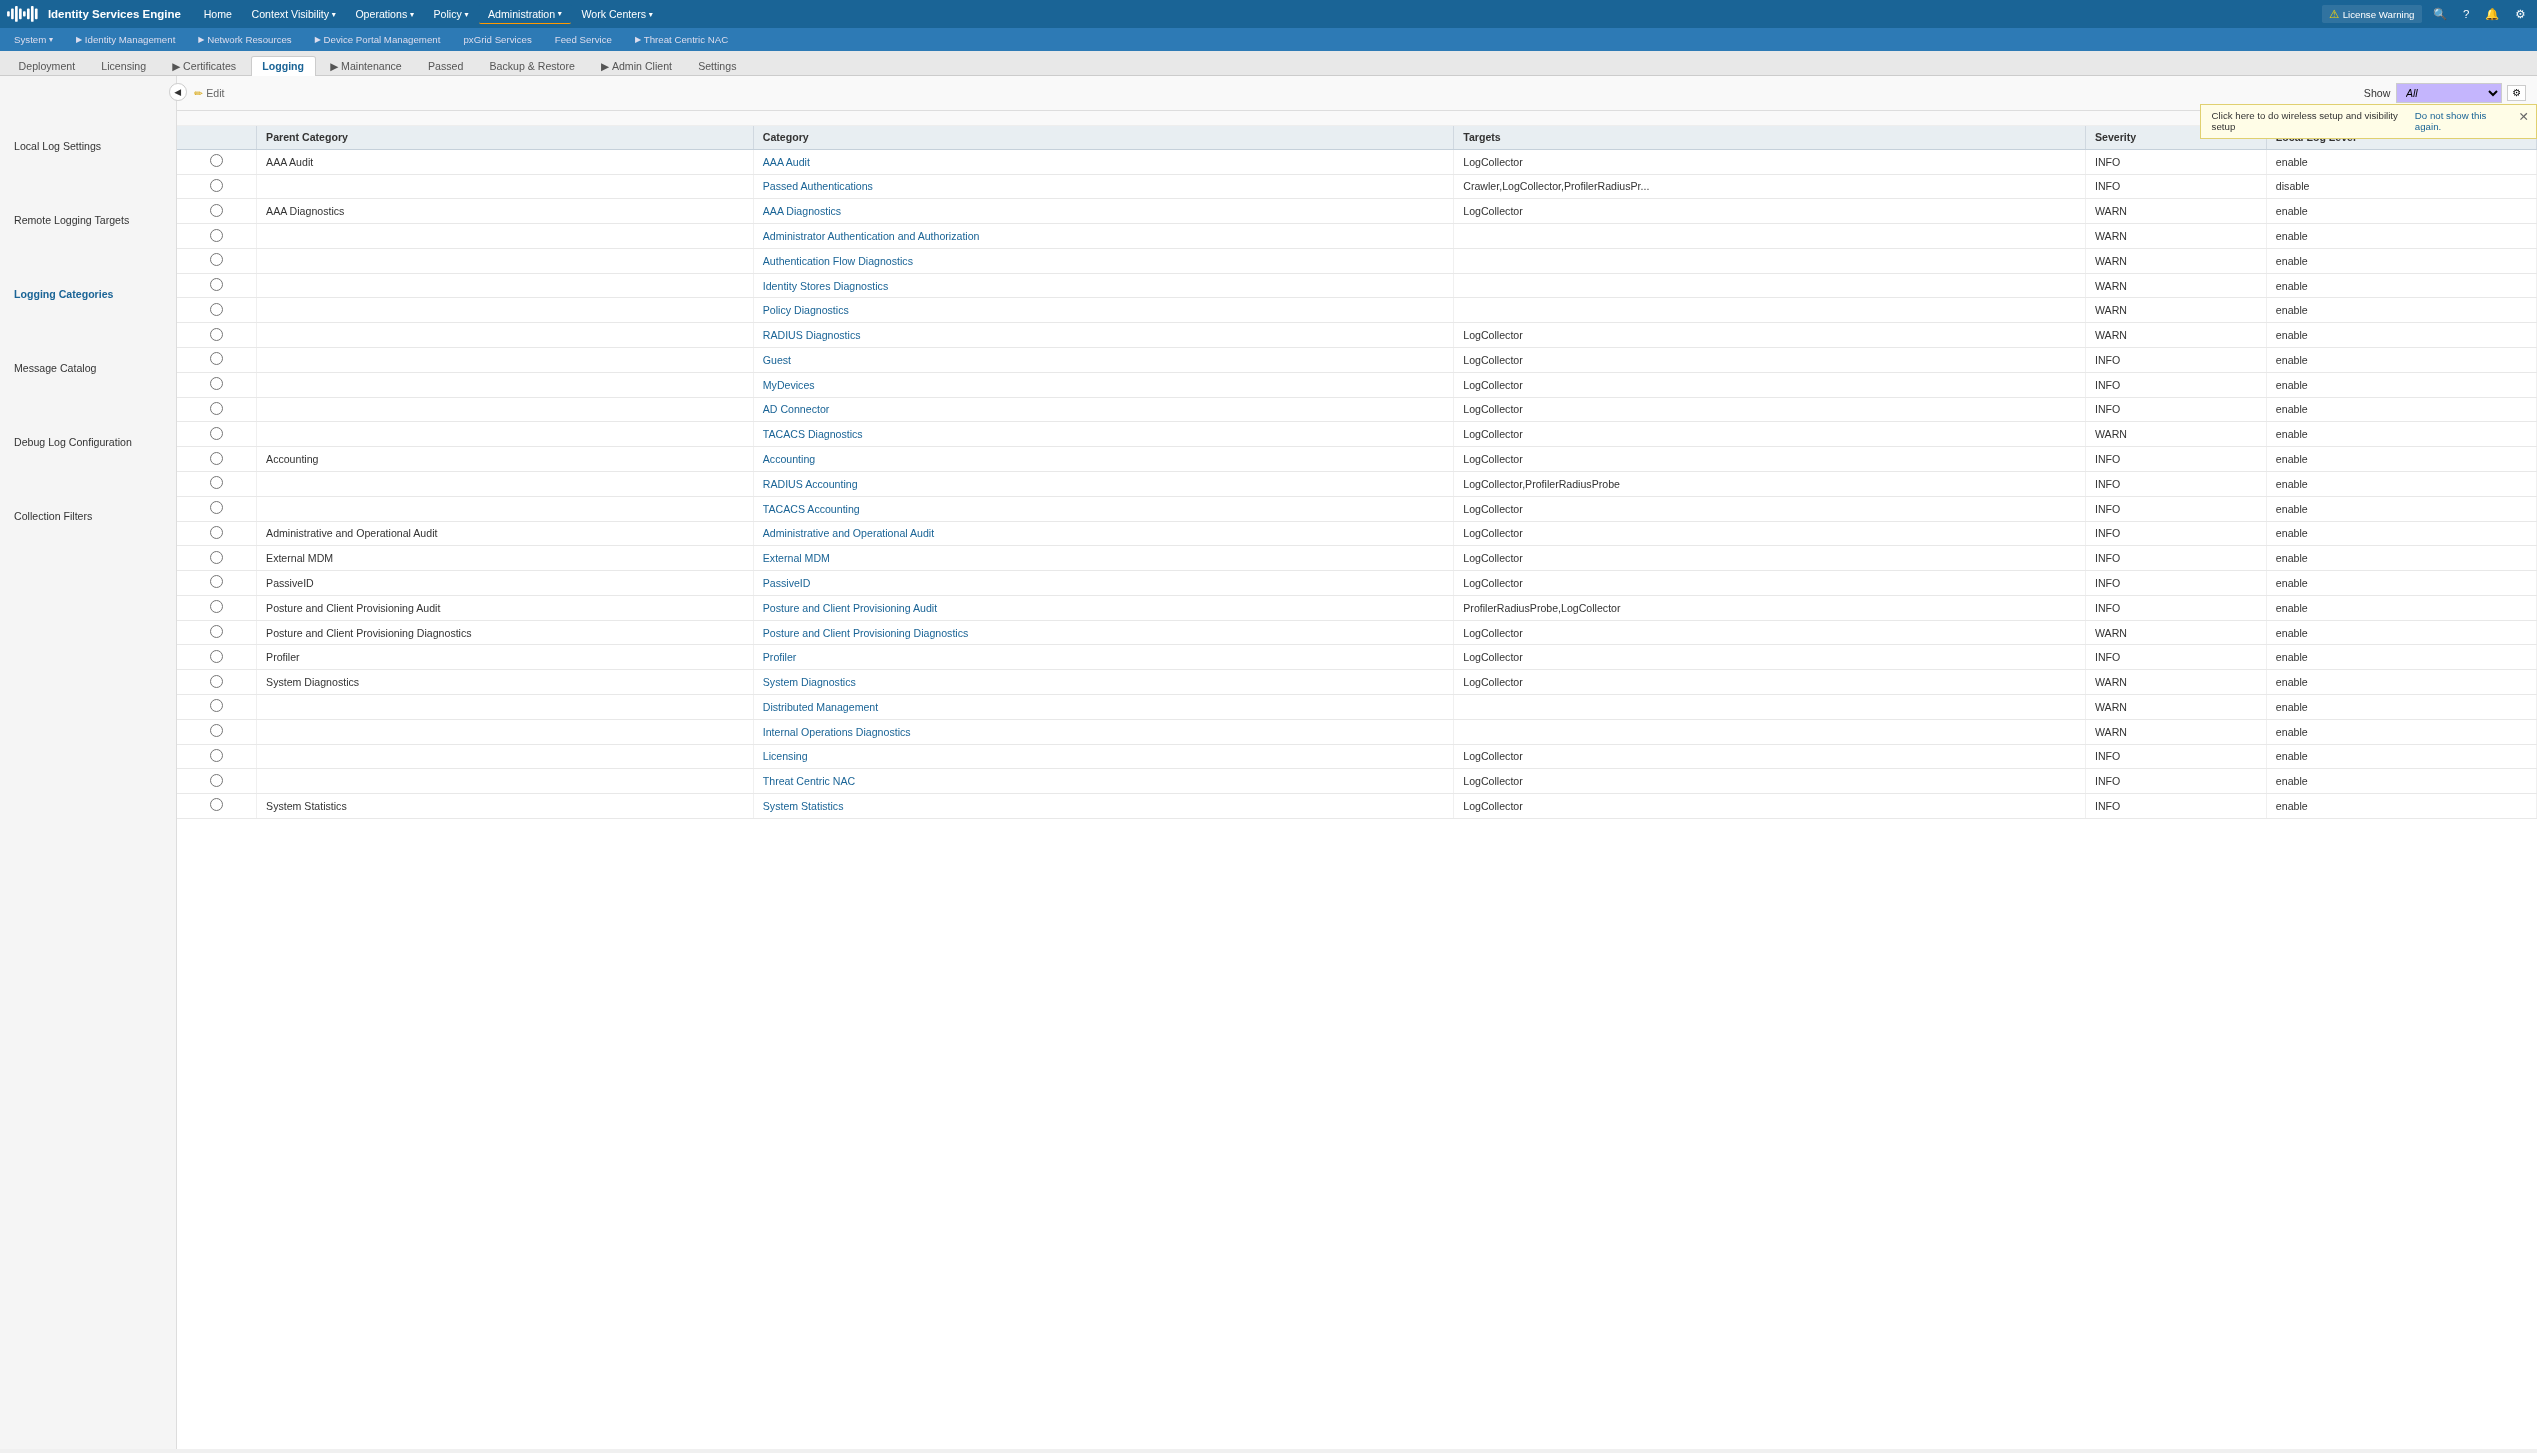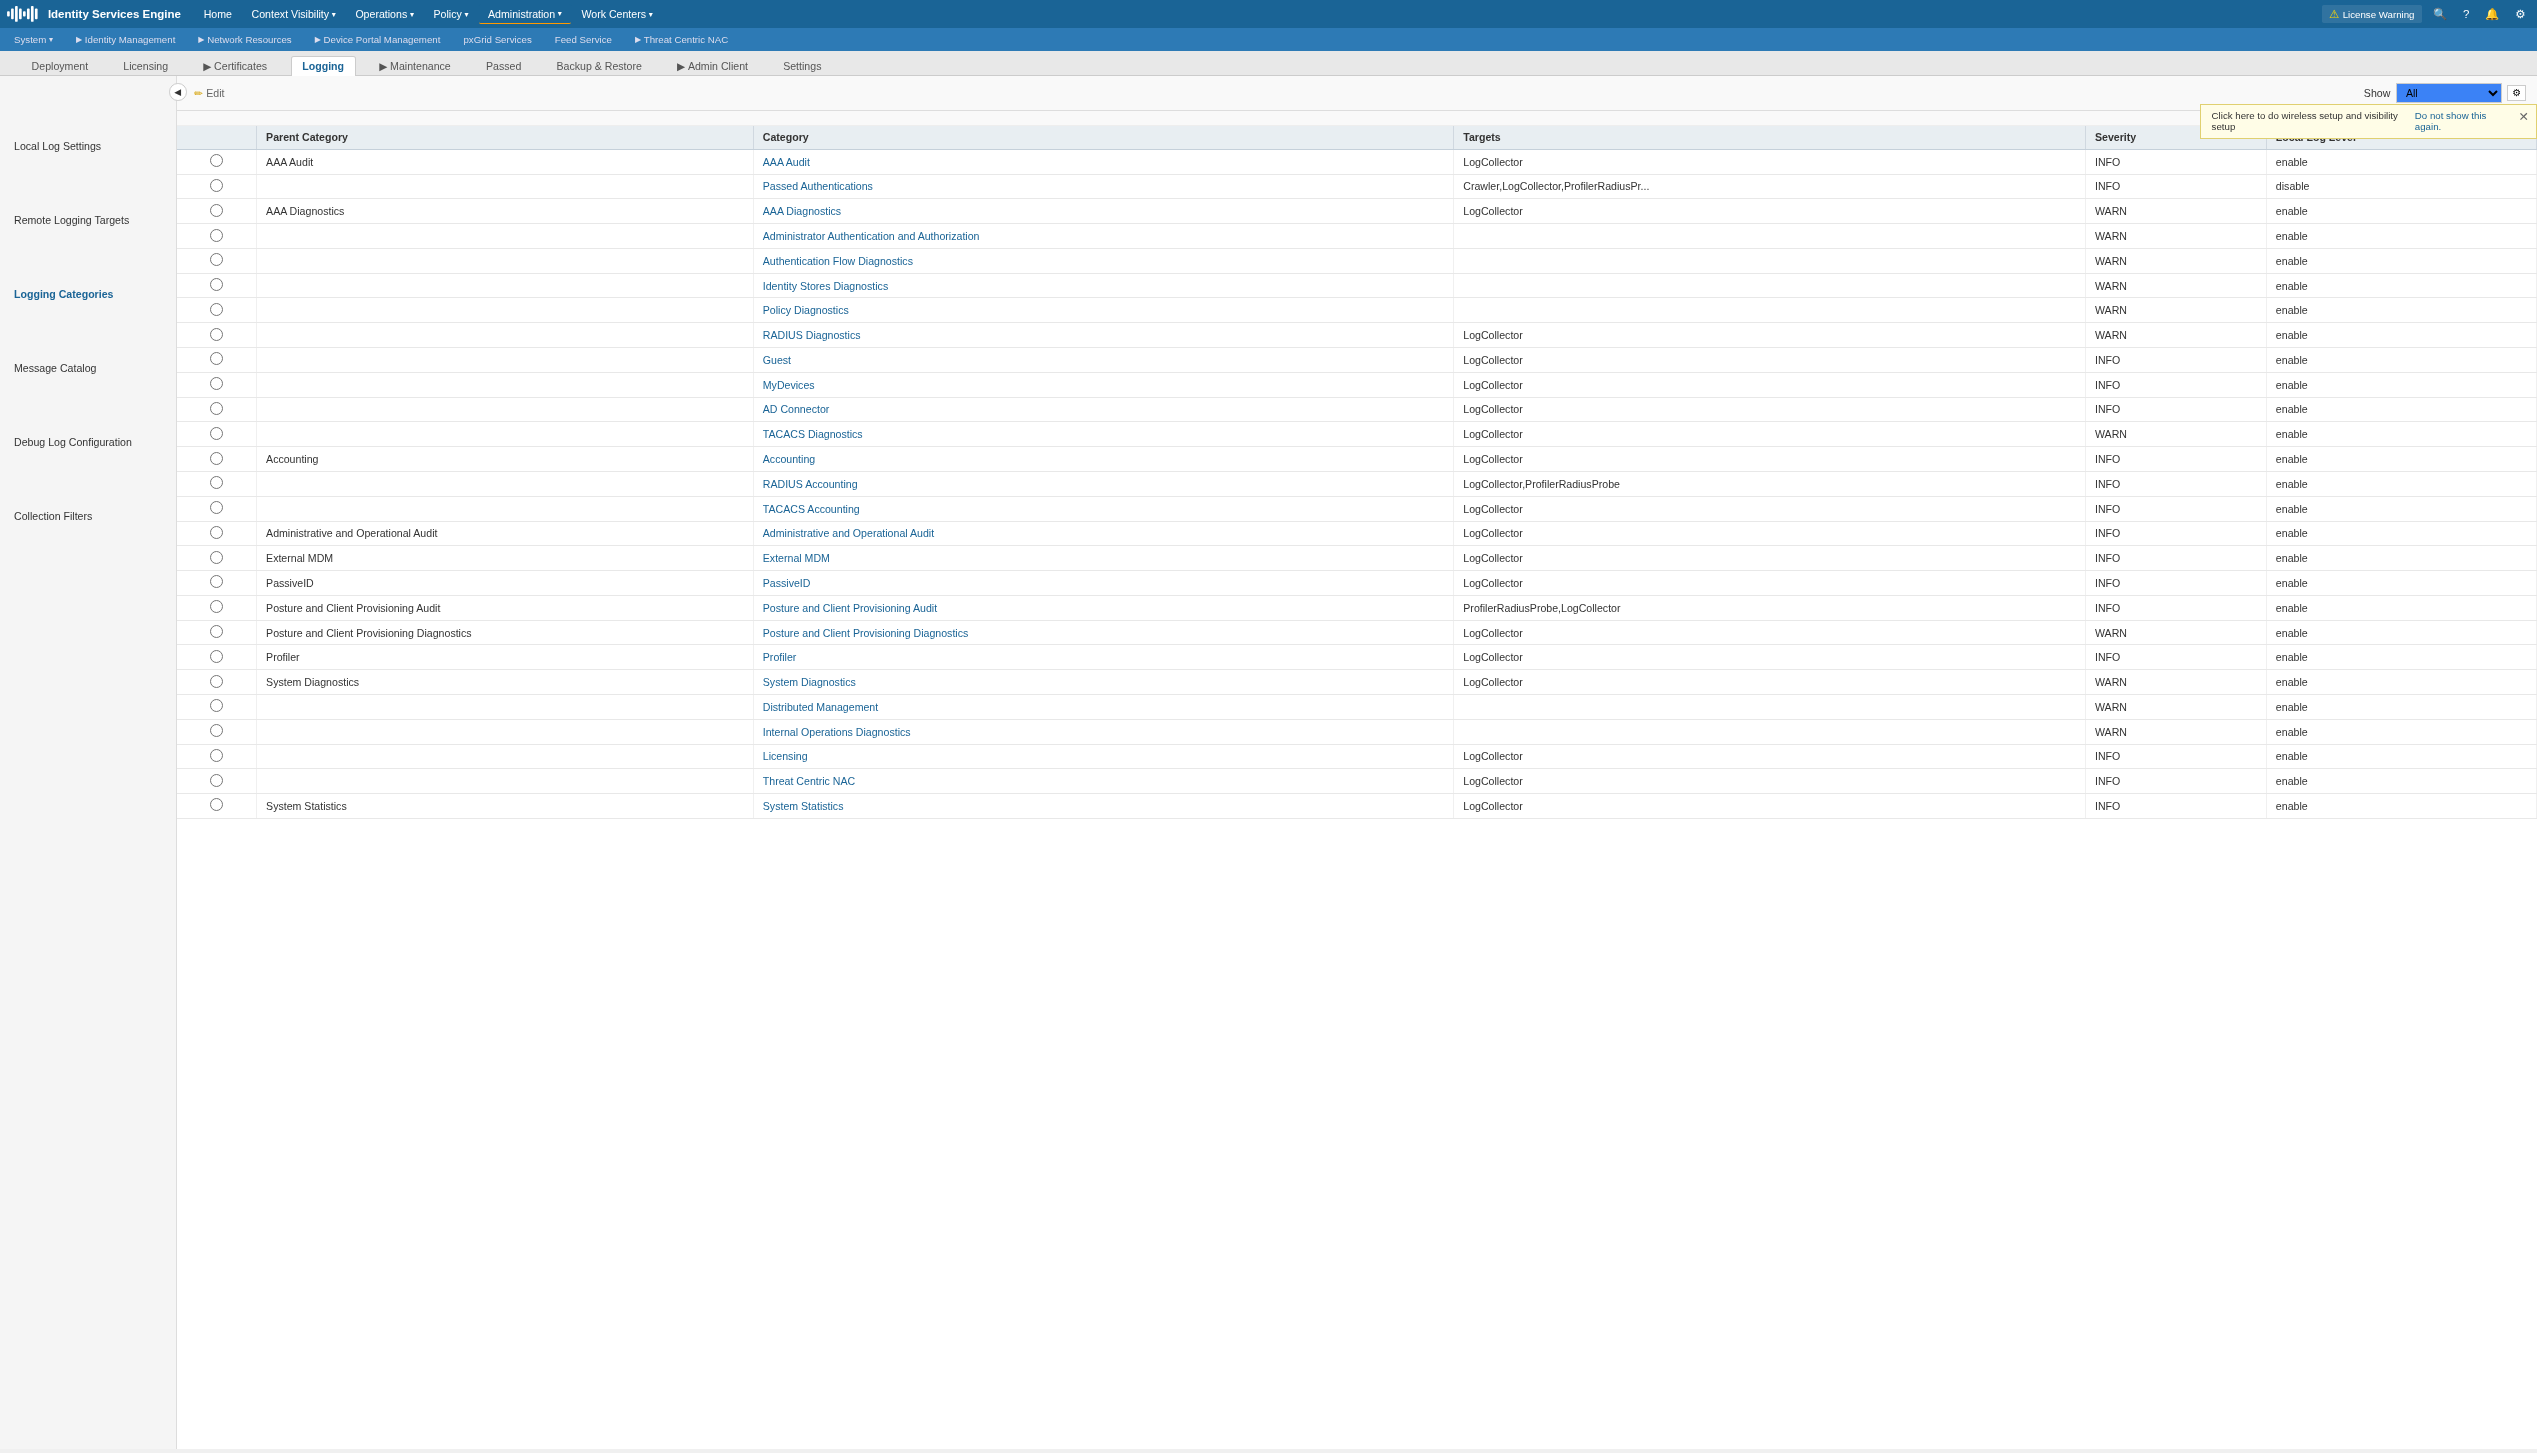--- a/index.html
+++ b/index.html
@@ -83,23 +83,23 @@
       padding: 2.7px 7px;
       color: #dde;
     }
 
     
     .third-nav {
       background: #e8e8e8;
       display: flex;
       align-items: flex-end;
       height: 25px;
-      padding: 0 20px;
+      padding: 0 7px;
       border-bottom: 1.8px solid #ccc;
-      gap: 12px;
+      gap: 3px;
     }
     .tab-item {
       padding: 3.5px 10.6px;
       cursor: pointer;
       font-size: 10.6px;
       color: #555;
       border: 0.9px solid transparent;
       border-bottom: none;
       border-radius: 2.7px 2.7px 0 0;
       display: flex;
@@ -209,24 +209,25 @@
     .pencil-icon { color: #d4a000; font-size: 10.6px; }
     .show-section {
       display: flex;
       align-items: center;
       gap: 5.3px;
       font-size: 10.6px;
     }
     .show-select {
       padding: 1.8px 5.3px;
       border: 0.9px solid #ccc;
-      background: #3b82f6;
+      background: #c4b5fd;
       font-size: 10.6px;
       min-width: 106px;
       cursor: pointer;
+      font-style: italic;
     }
     .filter-icon-btn {
       padding: 1.8px 4.4px;
       border: 0.9px solid #ccc;
       background: white;
       cursor: pointer;
       font-size: 9.7px;
     }
 
     

